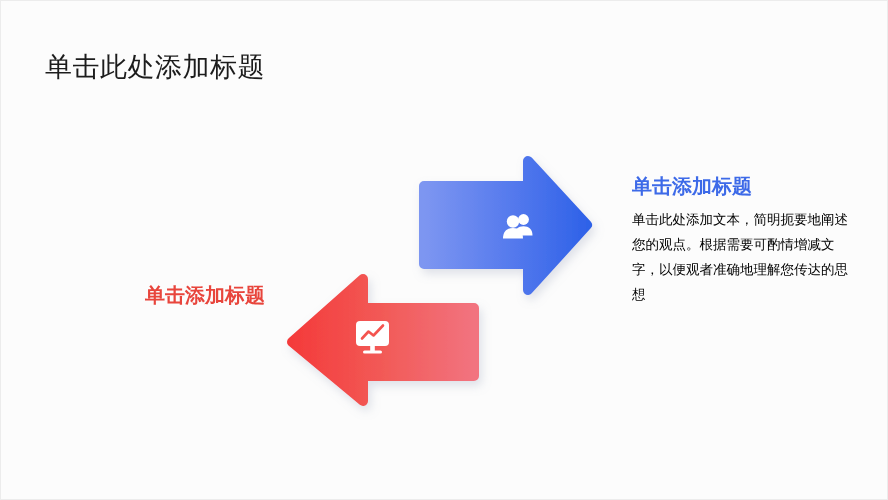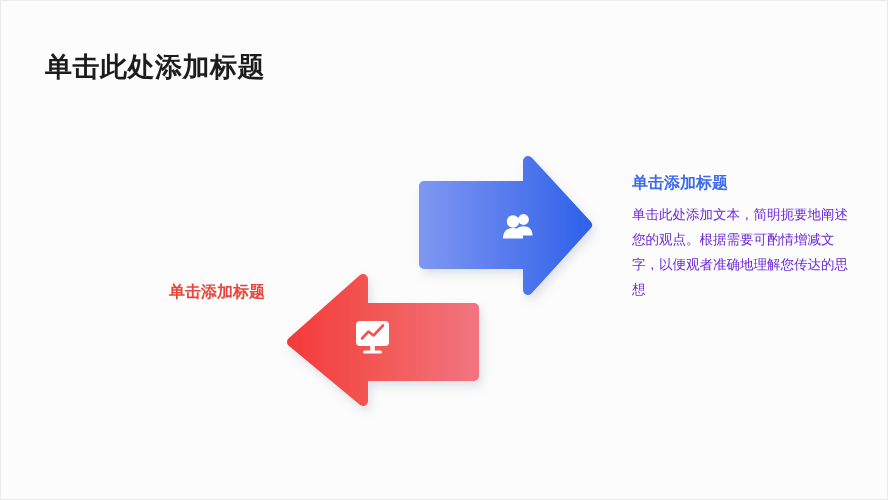--- a/index.html
+++ b/index.html
@@ -19,49 +19,49 @@
     box-sizing: border-box;
     overflow: hidden;
   }
 
   
   .slide-title {
     position: absolute;
     left: 44px;
     top: 48px;
     font-size: 27px;
-    font-weight: bold;
+    font-weight: normal;
     color: #1c1c1c;
     letter-spacing: 0.5px;
     white-space: nowrap;
   }
 
   
   .arrow-layer {
     position: absolute;
     left: 0;
     top: 0;
     width: 888px;
     height: 500px;
   }
 
   
   .txt-block {
     position: absolute;
   }
   .txt-block .head {
-    font-size: 16px;
+    font-size: 20px;
     font-weight: bold;
     line-height: 1.3;
     margin-bottom: 9px;
   }
   .txt-block .body {
     font-size: 13.5px;
     line-height: 1.85;
-    color: #6d28d9;
+    color: #000000;
   }
 
   #right-block {
     left: 631px;
     top: 172px;
     width: 222px;
     text-align: left;
   }
   #right-block .head { color: #3d6ae8; }
 

